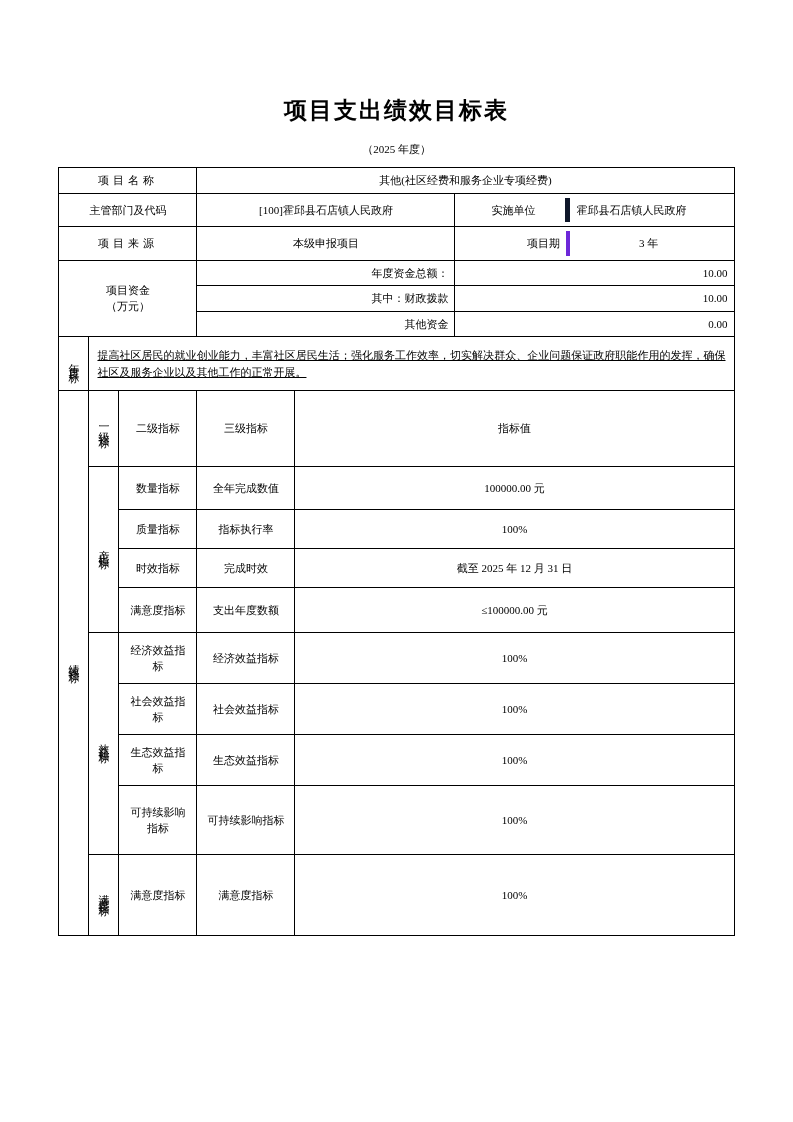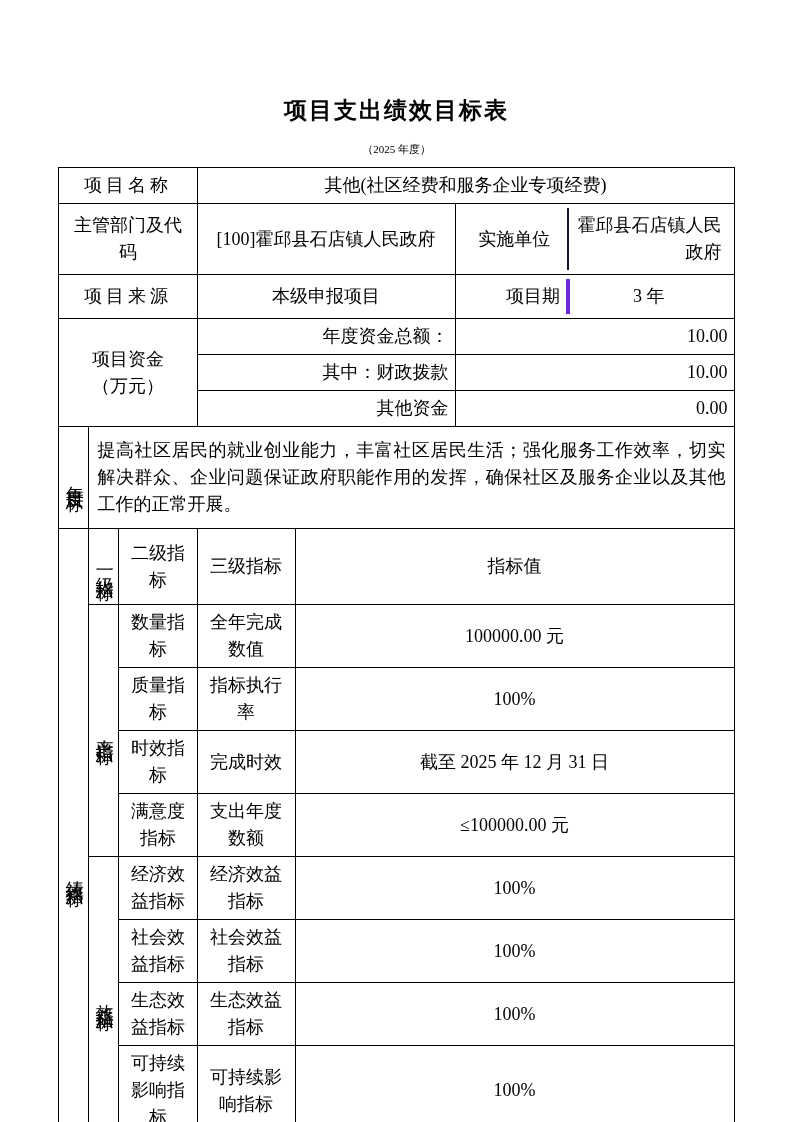--- a/index.html
+++ b/index.html
@@ -36,21 +36,21 @@
     margin-bottom: 10px;
   }
   table.main {
     border-collapse: collapse;
     margin: 0 auto;
     width: 675px;
     table-layout: fixed;
   }
   table.main td {
     border: 1px solid #000;
-    font-size: 18px;
+    font-size: 11px;
     padding: 4px 6px;
     vertical-align: middle;
     line-height: 1.5;
   }
   .c { text-align: center; }
   .l { text-align: right; }
   .r { text-align: right; }
   .vert {
     writing-mode: vertical-rl;
     text-orientation: upright;
@@ -64,20 +64,21 @@
     padding: 0 !important;
   }
   .label-sp {
     letter-spacing: 4px;
   }
   .goal-text {
     font-size: 12.5px;
     line-height: 1.9;
     text-align: justify;
     padding: 10px 8px 10px 8px !important;
+    text-decoration: underline;
   }
   .two-line { line-height: 1.45; text-align: center; }
 </style>
 </head>
 <body>
 
 <div class="page">
 
   <div class="doc-title">项目支出绩效目标表</div>
   <div class="doc-subtitle">（2025 年度）</div>
@@ -99,21 +100,21 @@
     </tr>
 
     <tr>
       <td class="c two-line" colspan="3">主管部门及代码</td>
       <td class="c" colspan="2">[100]霍邱县石店镇人民政府</td>
       <td class="c" style="width:279px">
         <table style="width:100%;border-collapse:collapse">
           <tbody>
                 <tr>
             <td style="border:none;width:40%;text-align:center">实施单位</td>
-            <td style="border:none;border-left:2px solid #0f172a;text-align:right">霍邱县石店镇人民政府</td>
+            <td style="border:none;border-left:5px solid #0f172a;text-align:left">霍邱县石店镇人民政府</td>
           </tr>
         </tbody>
             </table>
       </td>
     </tr>
 
     <tr>
       <td class="c label-sp" colspan="3">项目来源</td>
       <td class="c" colspan="2">本级申报项目</td>
       <td class="c">

